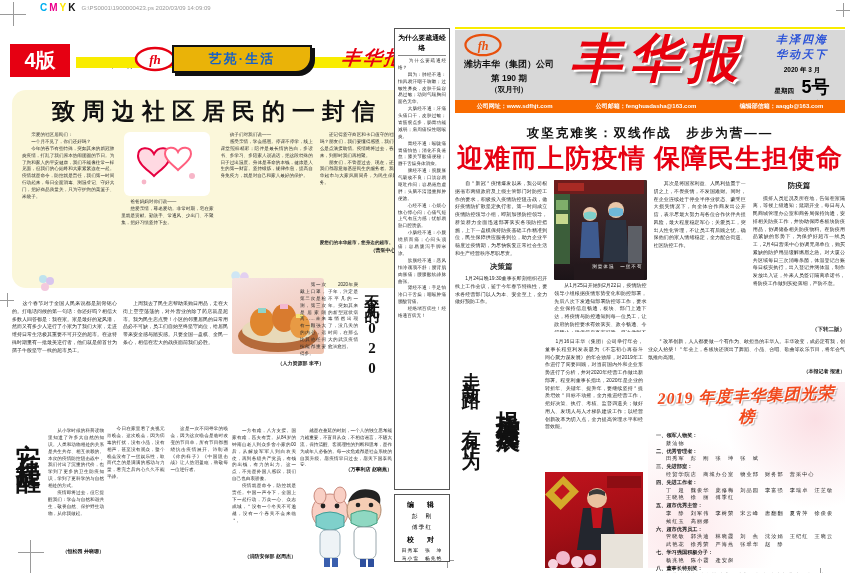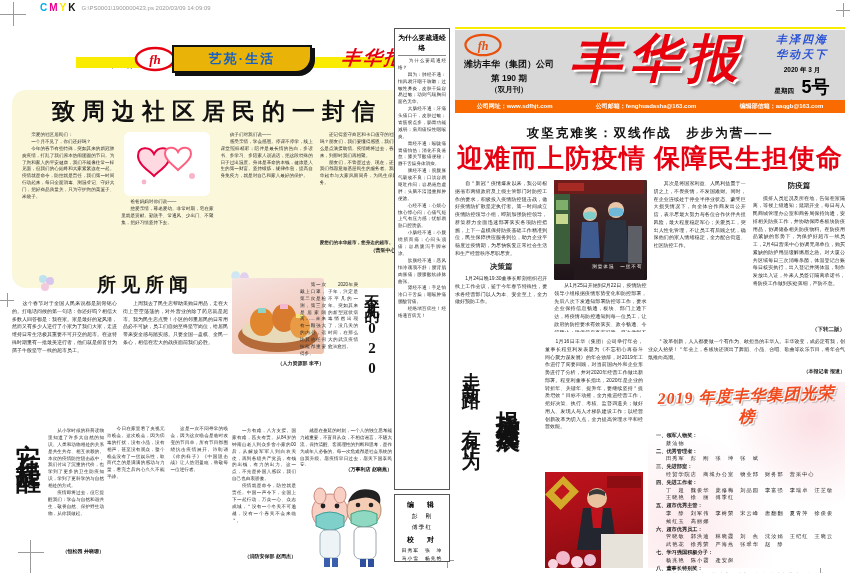--- a/index.html
+++ b/index.html
@@ -126,20 +126,21 @@
   <div class="abs mark" style="left:7px;top:293px;width:1px;height:14px"></div>
   <div class="abs mark" style="left:30px;top:540px;width:1px;height:33px"></div>
   <div class="abs mark" style="left:18px;top:552px;width:26px;height:1px"></div>
   <div class="abs mark" style="left:440px;top:560px;width:14px;height:1px"></div>
   <div class="abs mark" style="left:447px;top:553px;width:1px;height:15px"></div>
   <div class="abs mark" style="left:820px;top:535px;width:1px;height:38px"></div>
   <div class="abs mark" style="left:812px;top:545px;width:30px;height:1px"></div>
   <div class="abs mark" style="left:836px;top:10px;width:14px;height:1px"></div>
   <div class="abs mark" style="left:843px;top:3px;width:1px;height:14px"></div>
 
+  <div class="abs pagenum">4版</div>
   <div class="abs l-date">2020 年 3 月 5 日</div>
   <div class="abs ybar"></div>
   <div class="abs" style="left:134px;top:46px">
     <svg width="42" height="26" viewBox="0 0 42 26">
       <ellipse cx="21" cy="13" rx="19" ry="11" fill="#fff" stroke="#e60012" stroke-width="2.5"></ellipse>
       <text x="21" y="18" text-anchor="middle" font-size="13" font-style="italic" font-weight="bold" fill="#e60012" font-family="serif">fh</text>
     </svg>
   </div>
   <div class="abs sec-tab">
     <span>艺苑·生活</span>
@@ -175,21 +176,20 @@
     </div>
   </div>
 
   <div class="abs" style="left:36px;top:272px">
     <svg width="22" height="22" viewBox="0 0 22 22">
         <circle cx="7" cy="7" r="4" fill="#bfe3ee"></circle>
         <circle cx="14" cy="9" r="4" fill="#d8c5ee"></circle>
         <circle cx="9" cy="15" r="4" fill="#f3c9dd"></circle>
       </svg>
   </div>
-  <div class="abs seen-title serif">所见所闻</div>
   <div class="abs" style="left:228px;top:268px">
     <svg width="24" height="24" viewBox="0 0 22 22">
         <circle cx="7" cy="7" r="4" fill="#cfe6f4"></circle>
         <circle cx="15" cy="8" r="4" fill="#e3d0f0"></circle>
         <circle cx="10" cy="15" r="4.4" fill="#f6cede"></circle>
       </svg>
   </div>
   <div class="abs body-txt pre" style="left:12px;top:300px;width:216px;height:118px;column-count:2;column-gap:6px">　　这个春节对于全国人民来说都是刻骨铭心的。打电话问候的第一句话：你还好吗？相信大多数人回答都是：我在家。家是最好的避风港，然而又有多少人逆行了小家为了我们大家，走进维持日常生活极其重要不可开交的超市。在这特殊时期里有一批最美逆行者，他们就是俯首甘为孺子牛般坚守一线的超市员工。
 　　上周我去了民生店帮助采购日用品，走在大街上空空荡荡的，对外营业的除了药店就是超市。我为民生店点赞！小区的邻里居民的日常用品必不可缺，员工们自始至终坚守岗位，给居民带来安全感与踏实感。只要全国一盘棋、全民一条心，相信在宏大的战疫面前我们必胜。</div>
 

